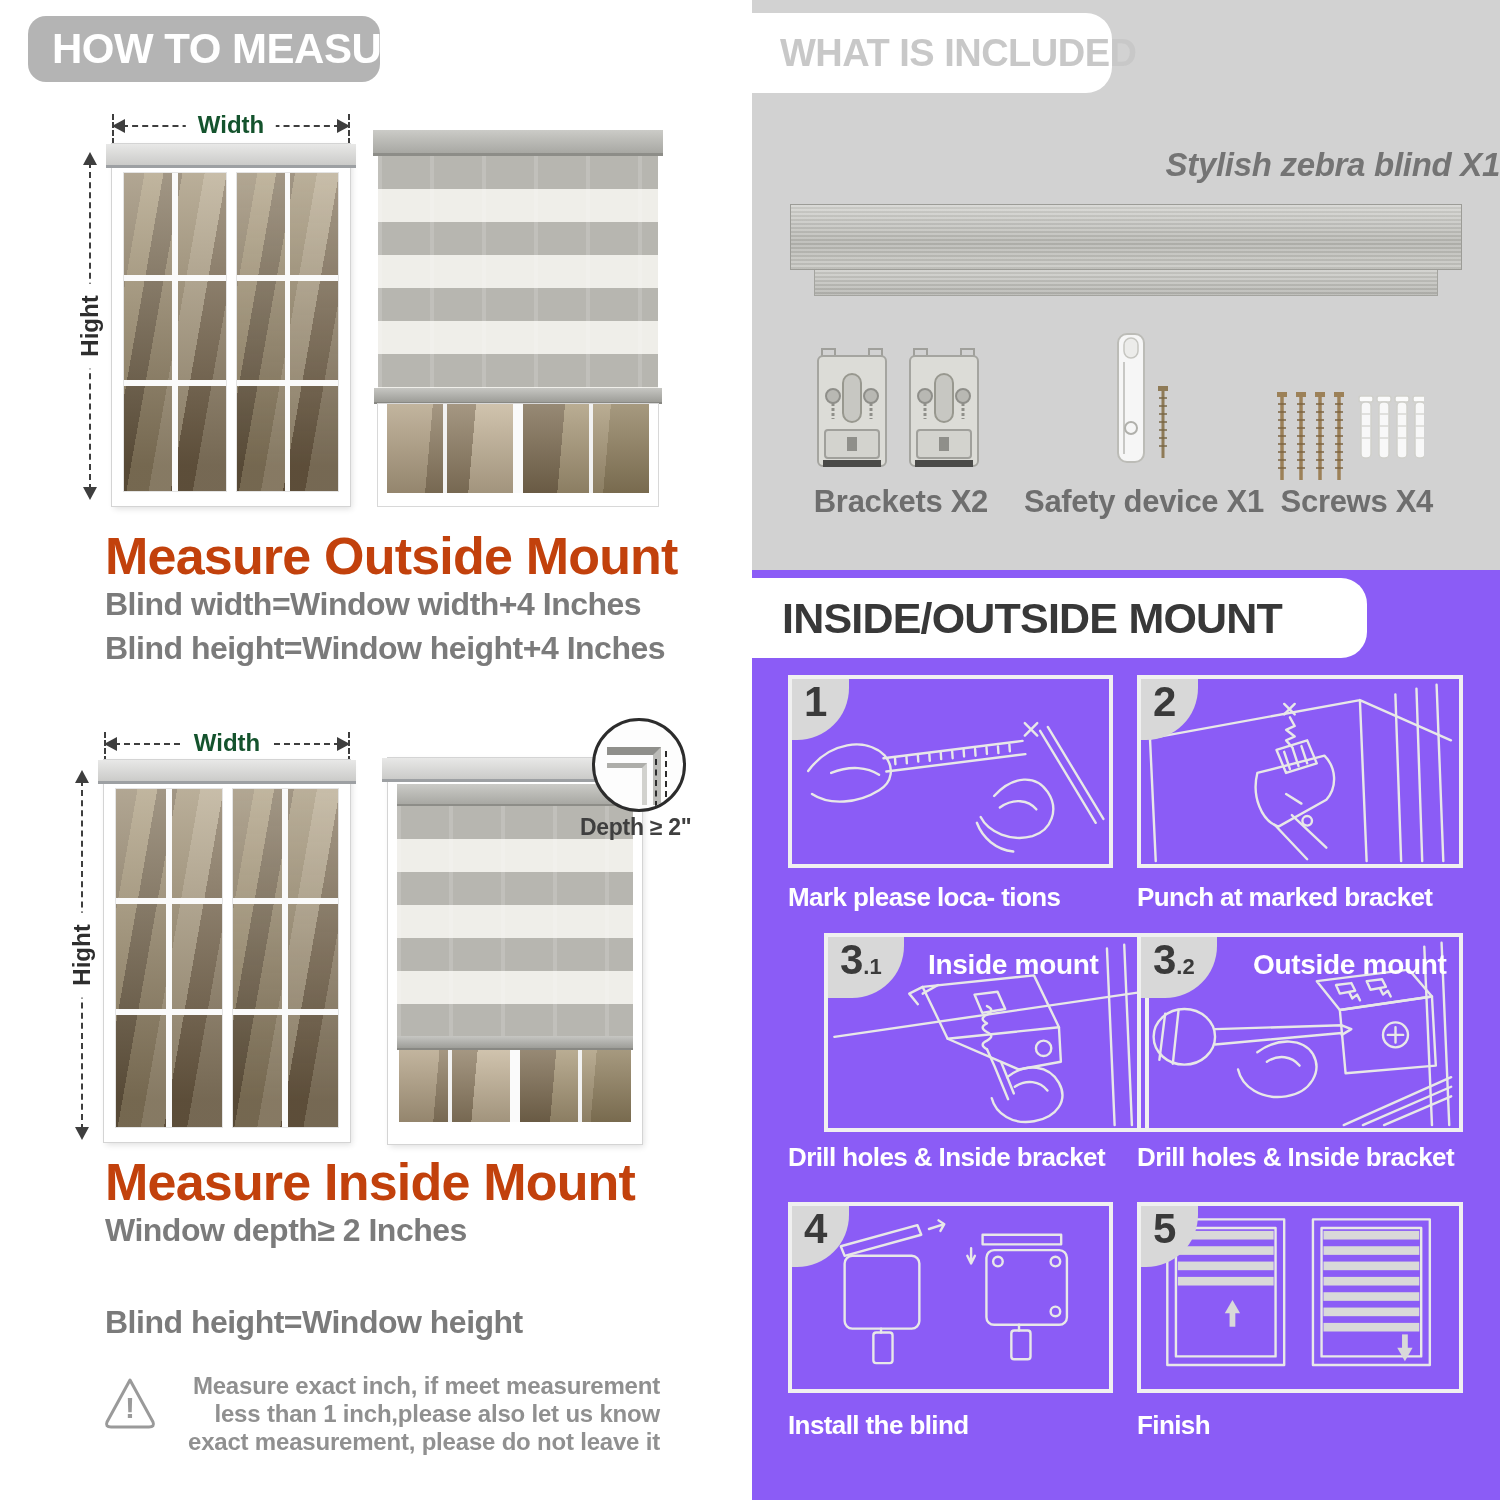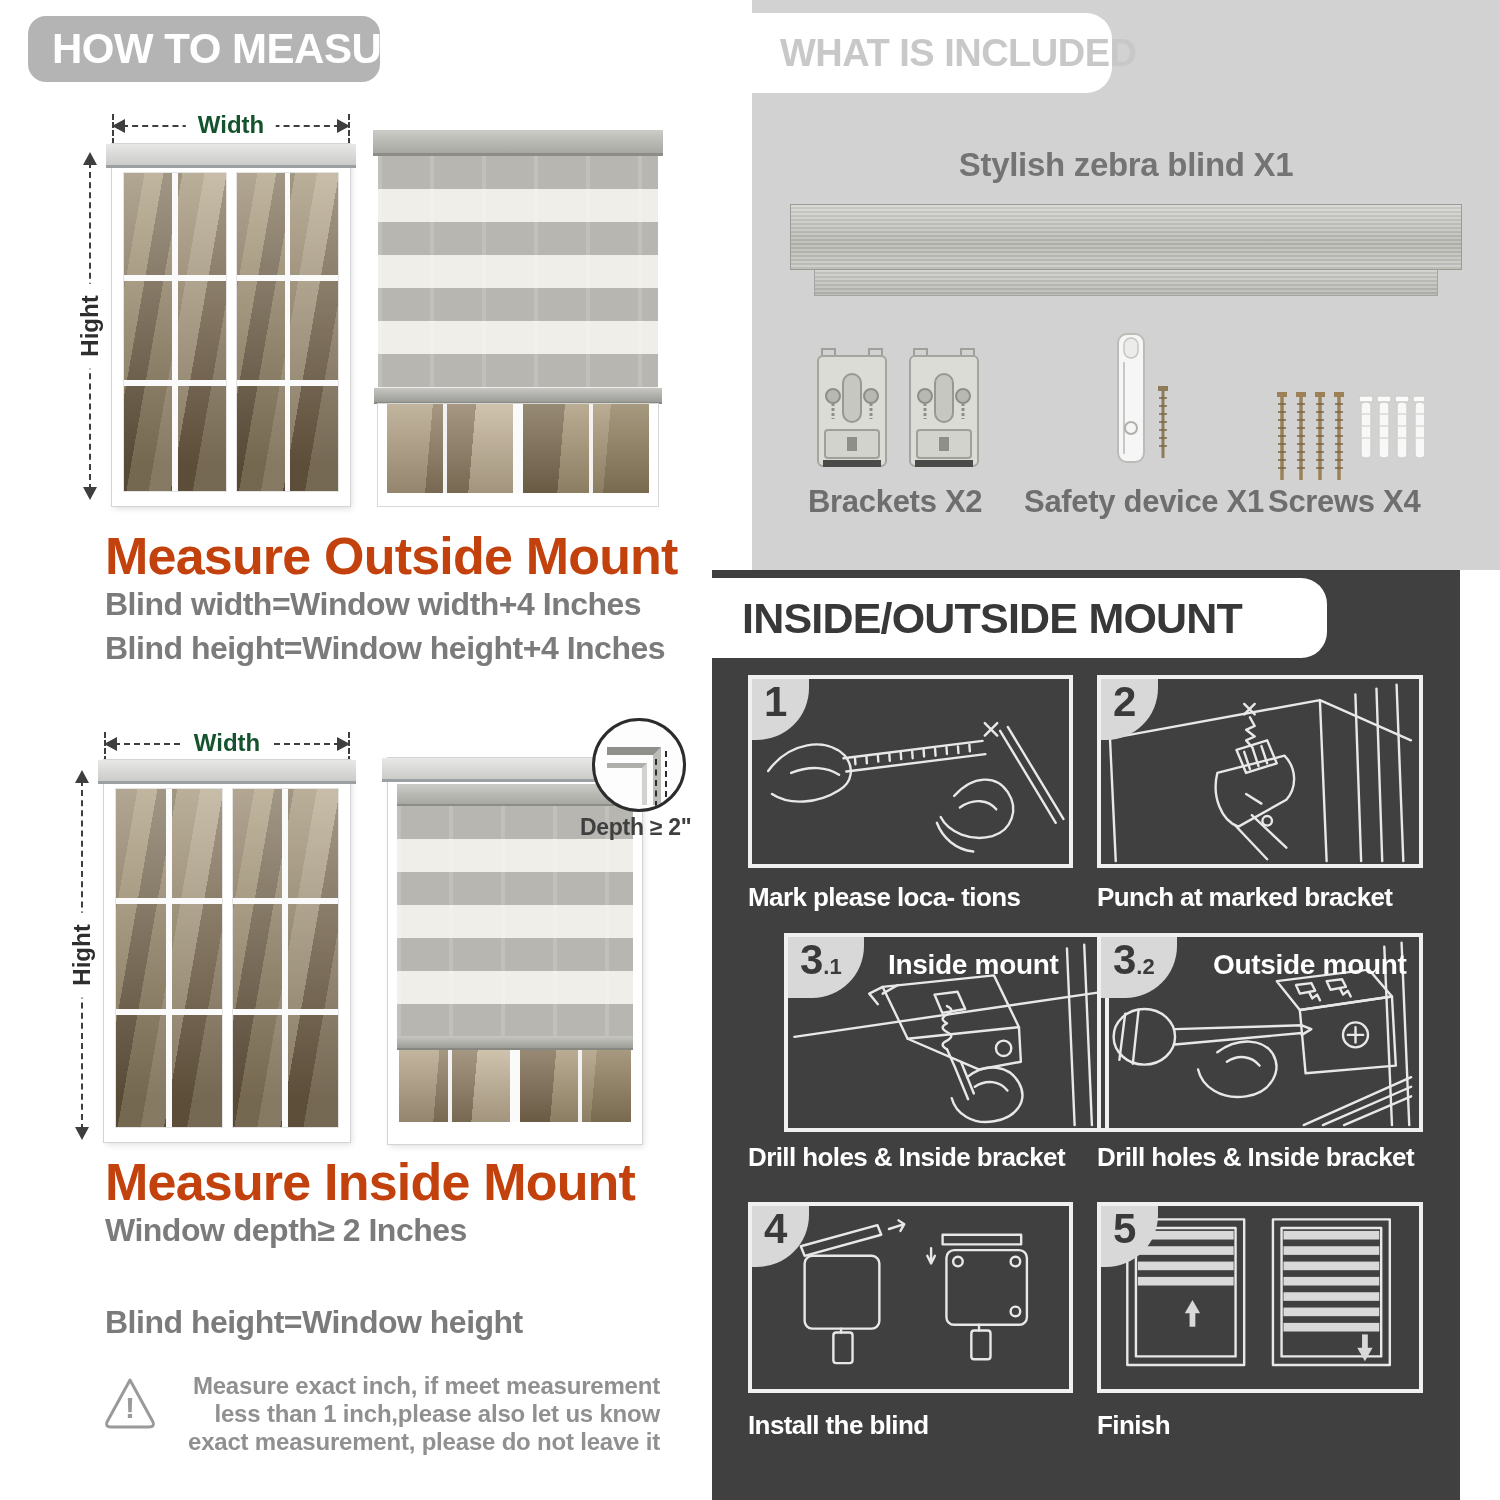--- a/index.html
+++ b/index.html
@@ -91,37 +91,37 @@
   .depth-lbl { color:#3f3f3f; font-size:23px; letter-spacing:-0.3px; white-space:nowrap; }
 
   .warn-text { color:#909090; font-size:24px; line-height:28px; letter-spacing:-0.2px;text-align:right; }
 
   
   .right-light { left:752px; top:0; width:748px; height:570px; background:#d2d2d2; }
   .included-band { position:absolute; left:0; top:13px; width:360px; height:80px;
     background:#fff; border-radius:0 26px 26px 0;
     color:#c8c8c8; font-size:38px; line-height:80px; padding-left:28px;
     letter-spacing:-0.5px; white-space:nowrap; }
-  .blind-name { position:absolute; left:0; right:0; top:146px; text-align:center;
-    color:#747474; font-size:33px; letter-spacing:-0.3px; }
+  .blind-name { position:absolute; left:0; right:0; top:146px; text-align:right;
+    color:#747474; font-size:33px; letter-spacing:-0.3px;font-style:italic; }
   .headrail-main { position:absolute; left:38px; top:204px; width:672px; height:66px;
     border:1px solid #9c9c97;
     background:
       repeating-linear-gradient(180deg, rgba(255,255,255,.18) 0 2px, rgba(0,0,0,.04) 2px 4px),
       linear-gradient(180deg,#d2d2ce,#b4b4af 60%,#c6c6c1); }
   .headrail-lip { position:absolute; left:62px; top:270px; width:624px; height:26px;
     border:1px solid #a4a49f; border-top:none;
     background:
       repeating-linear-gradient(180deg, rgba(255,255,255,.2) 0 2px, rgba(0,0,0,.03) 2px 4px),
       linear-gradient(180deg,#c9c9c5,#b0b0ab); }
-  .item-lbl { position:absolute; top:484px; text-align:left;
+  .item-lbl { position:absolute; top:484px; text-align:right;
     color:#6e6e6e; font-size:31px; letter-spacing:-0.3px; white-space:nowrap; }
 
   
-  .right-dark { left:712px; top:570px; width:748px; height:930px; background:#404040; }
+  .right-dark { left:752px; top:570px; width:748px; height:930px; background:#8b5cf6; }
   .mount-band { position:absolute; left:0; top:8px; width:615px; height:80px;
     background:#fff; border-radius:0 26px 26px 0;
     color:#383838; font-size:43px; line-height:80px; padding-left:30px;
     letter-spacing:-0.8px; white-space:nowrap; }
   .panel { position:absolute; border:4px solid #f0f0f0; }
   .panel svg.draw { position:absolute; left:0; top:0; width:100%; height:100%; }
   .badge { position:absolute; left:0; top:0; background:#d8d8d8;
     border-radius:0 0 52px 0; padding:0 22px 8px 12px;
     color:#3a3a3a; font-size:42px; line-height:46px; }
   .badge .sub { font-size:22px; }

